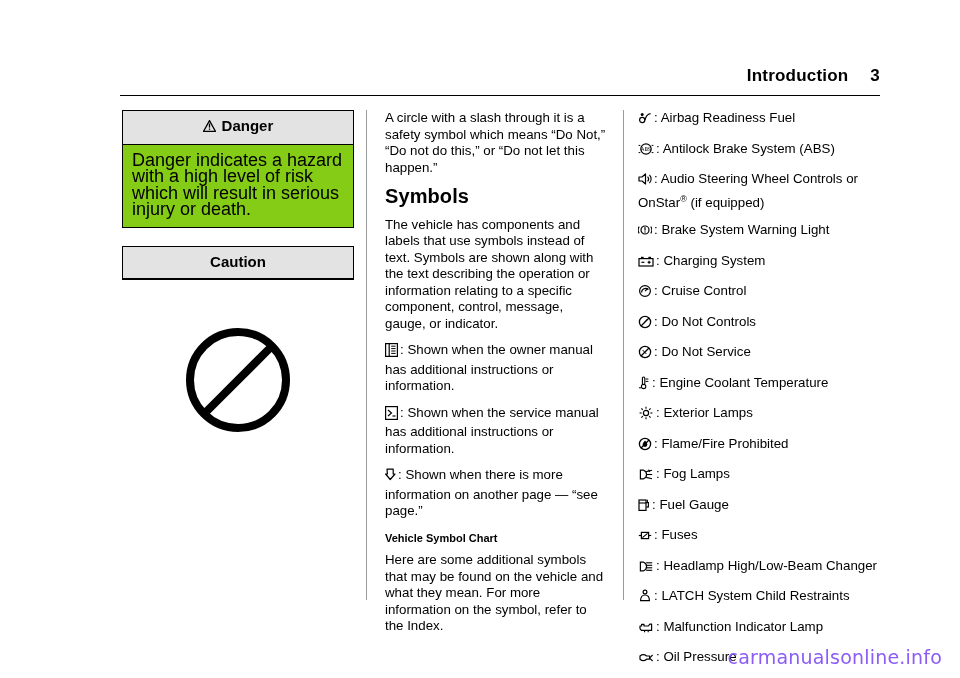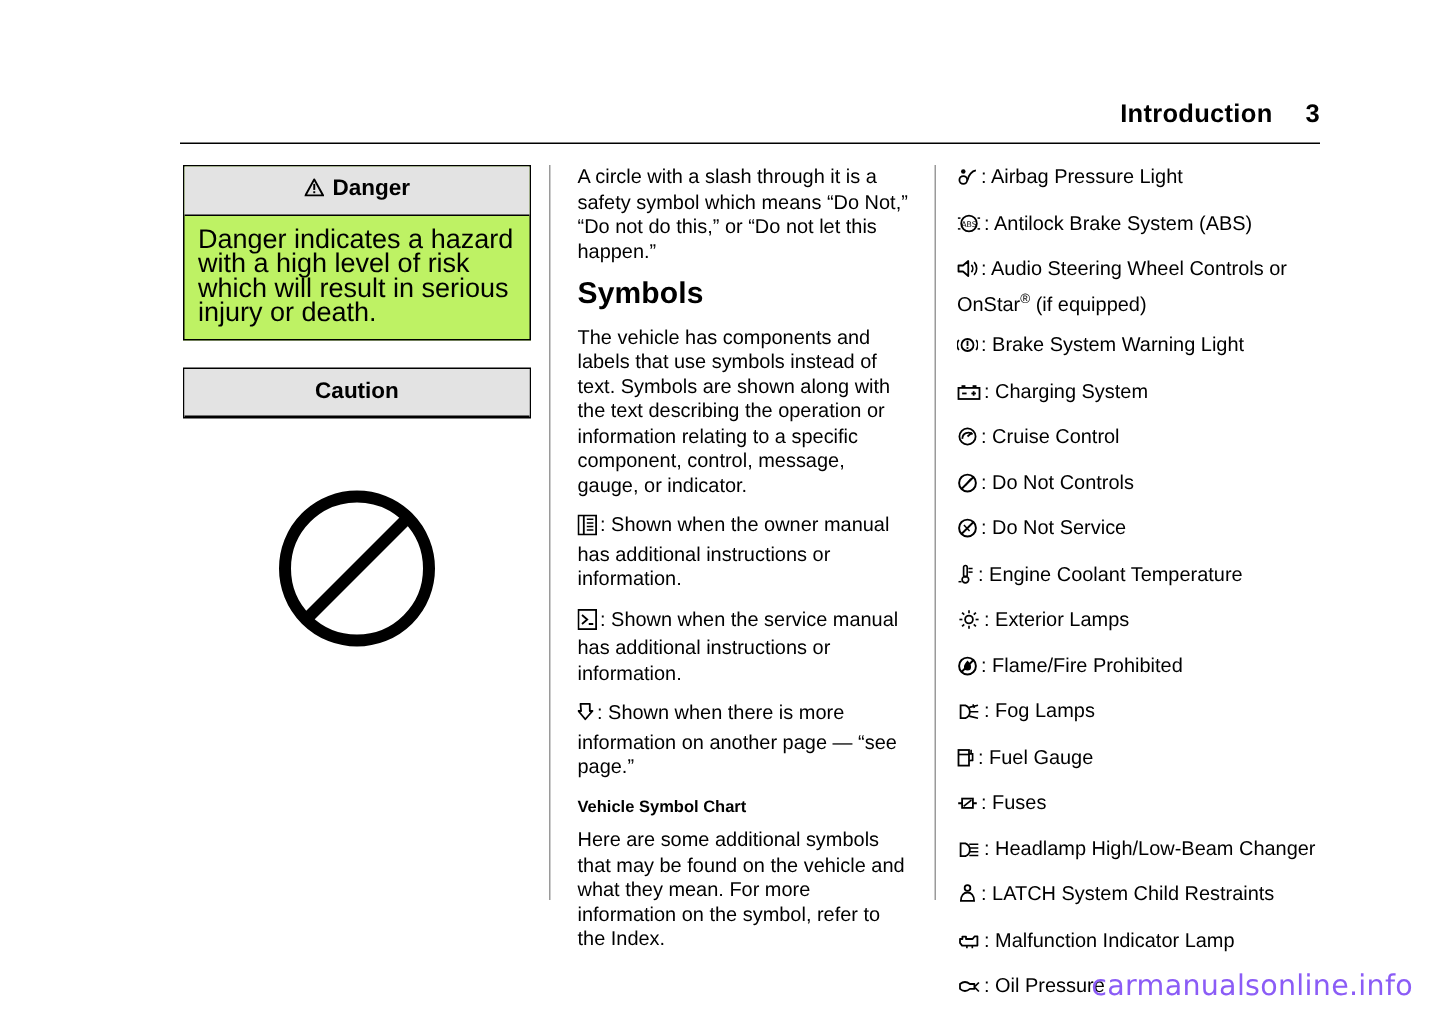--- a/index.html
+++ b/index.html
@@ -59,21 +59,21 @@
     height: 490px;
     background: #9a9a9a;
   }
   .vrule1 { left: 366px; }
   .vrule2 { left: 623px; }
 
   
   .box {
     border: 1px solid #000000;
     margin-bottom: 18px;
-    background: #bef264;
+    background: #84cc16;
   }
   .box-head {
     background: #e3e3e3;
     border-bottom: 1px solid #000000;
     text-align: center;
     font-weight: bold;
     font-size: 15px;
     padding: 7px 4px 8px 4px;
   }
   .box-head .warn-icon {
@@ -219,21 +219,21 @@
 
   <div class="col col3">
 
     <p class="sym-item">
       <span class="glyph-box">
         <svg width="14" height="14" viewBox="0 0 14 14">
             <circle cx="4.2" cy="9" r="2.6" fill="none" stroke="#000" stroke-width="1.2"></circle>
             <path d="M7 9.2 C7.6 5.6 10 3 12.6 2.6" fill="none" stroke="#000" stroke-width="1.2"></path>
             <circle cx="4.2" cy="3.4" r="1.5" fill="#000"></circle>
           </svg>
-      </span><span>: Airbag Pressure Light</span>
+      </span><span>: Airbag Readiness Fuel</span>
     </p>
 
     <p class="sym-item">
       <span class="glyph-box">
         <svg width="16" height="14" viewBox="0 0 16 14">
             <circle cx="8" cy="7" r="5.2" fill="none" stroke="#000" stroke-width="1.2"></circle>
             <text x="8" y="9.4" font-family="DejaVu Sans" font-size="5.2" text-anchor="middle" fill="#000">ABS</text>
             <line x1="0.6" y1="3.4" x2="2.3" y2="3.4" stroke="#000" stroke-width="1"></line>
             <line x1="13.7" y1="3.4" x2="15.4" y2="3.4" stroke="#000" stroke-width="1"></line>
             <line x1="0.6" y1="10.6" x2="2.3" y2="10.6" stroke="#000" stroke-width="1"></line>

